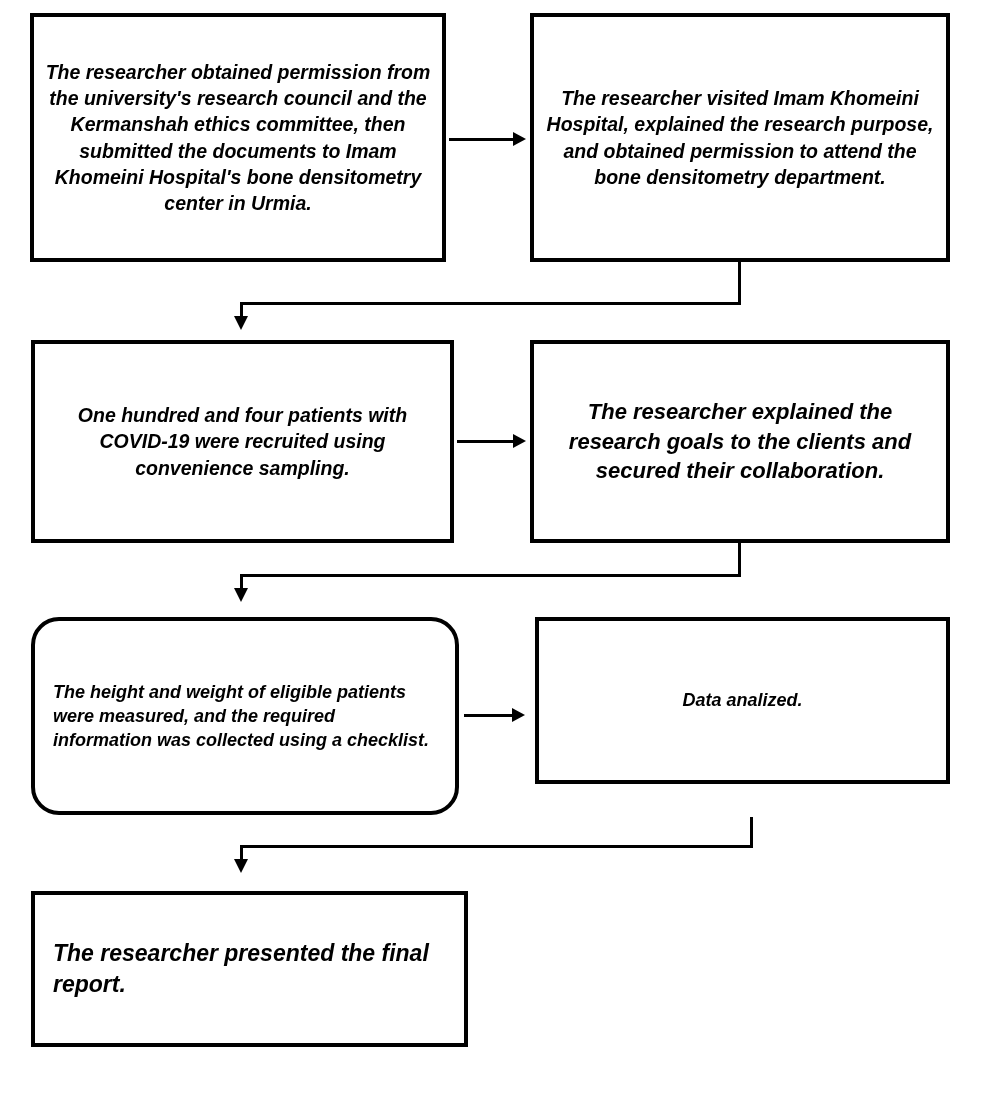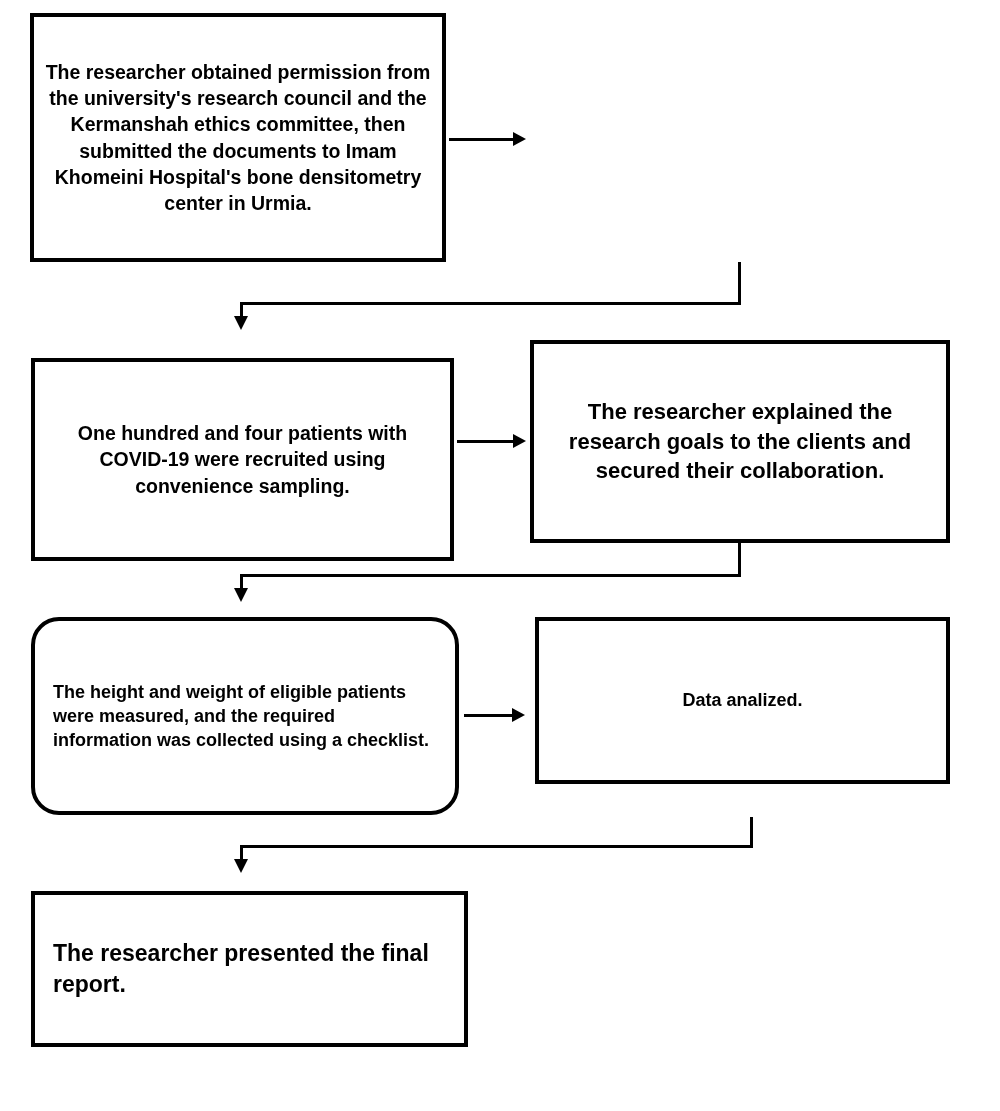--- a/index.html
+++ b/index.html
@@ -20,30 +20,31 @@
     box-sizing: border-box;
     border: 4px solid #000000;
     background: #ffffff;
     display: flex;
     align-items: center;
     justify-content: center;
     text-align: center;
     font-weight: bold;
     color: #000000;
     line-height: 1.35;
+    font-style: italic;
   }
   .node-text {
     display: block;
     padding: 0 10px;
   }
 
   
   #n1 { left: 30px;  top: 13px;  width: 416px; height: 249px; font-size: 19.5px; }
   #n2 { left: 530px; top: 13px;  width: 420px; height: 249px; font-size: 19.5px; }
-  #n3 { left: 31px;  top: 340px; width: 423px; height: 203px; font-size: 19.5px; margin-top: 18px; }
+  #n3 { left: 31px;  top: 340px; width: 423px; height: 203px; font-size: 19.5px; }
   #n4 { left: 530px; top: 340px; width: 420px; height: 203px; font-size: 22px; }
   #n5 { left: 31px;  top: 617px; width: 428px; height: 198px; font-size: 18px; text-align: left; justify-content: flex-start; border-radius: 28px; }
   #n6 { left: 535px; top: 617px; width: 415px; height: 167px; font-size: 18px; }
   #n7 { left: 31px;  top: 891px; width: 437px; height: 156px; font-size: 23px; text-align: left; justify-content: flex-end; }
 
   #n5 .node-text, #n7 .node-text { padding: 0 18px; }
 
   
   .line {
     position: absolute;
@@ -69,20 +70,23 @@
 </style>
 </head>
 <body>
 
 <div id="canvas">
 
   <div class="node" id="n1">
     <span class="node-text">The researcher obtained permission from the university's research council and the Kermanshah ethics committee, then submitted the documents to Imam Khomeini Hospital's bone densitometry center in Urmia.</span>
   </div>
 
+  <div class="node" id="n2">
+    <span class="node-text">The researcher visited Imam Khomeini Hospital, explained the research purpose, and obtained permission to attend the bone densitometry department.</span>
+  </div>
 
   <div class="node" id="n3">
     <span class="node-text">One hundred and four patients with COVID-19 were recruited using convenience sampling.</span>
   </div>
 
   <div class="node" id="n4">
     <span class="node-text">The researcher explained the research goals to the clients and secured their collaboration.</span>
   </div>
 
   <div class="node" id="n5">

